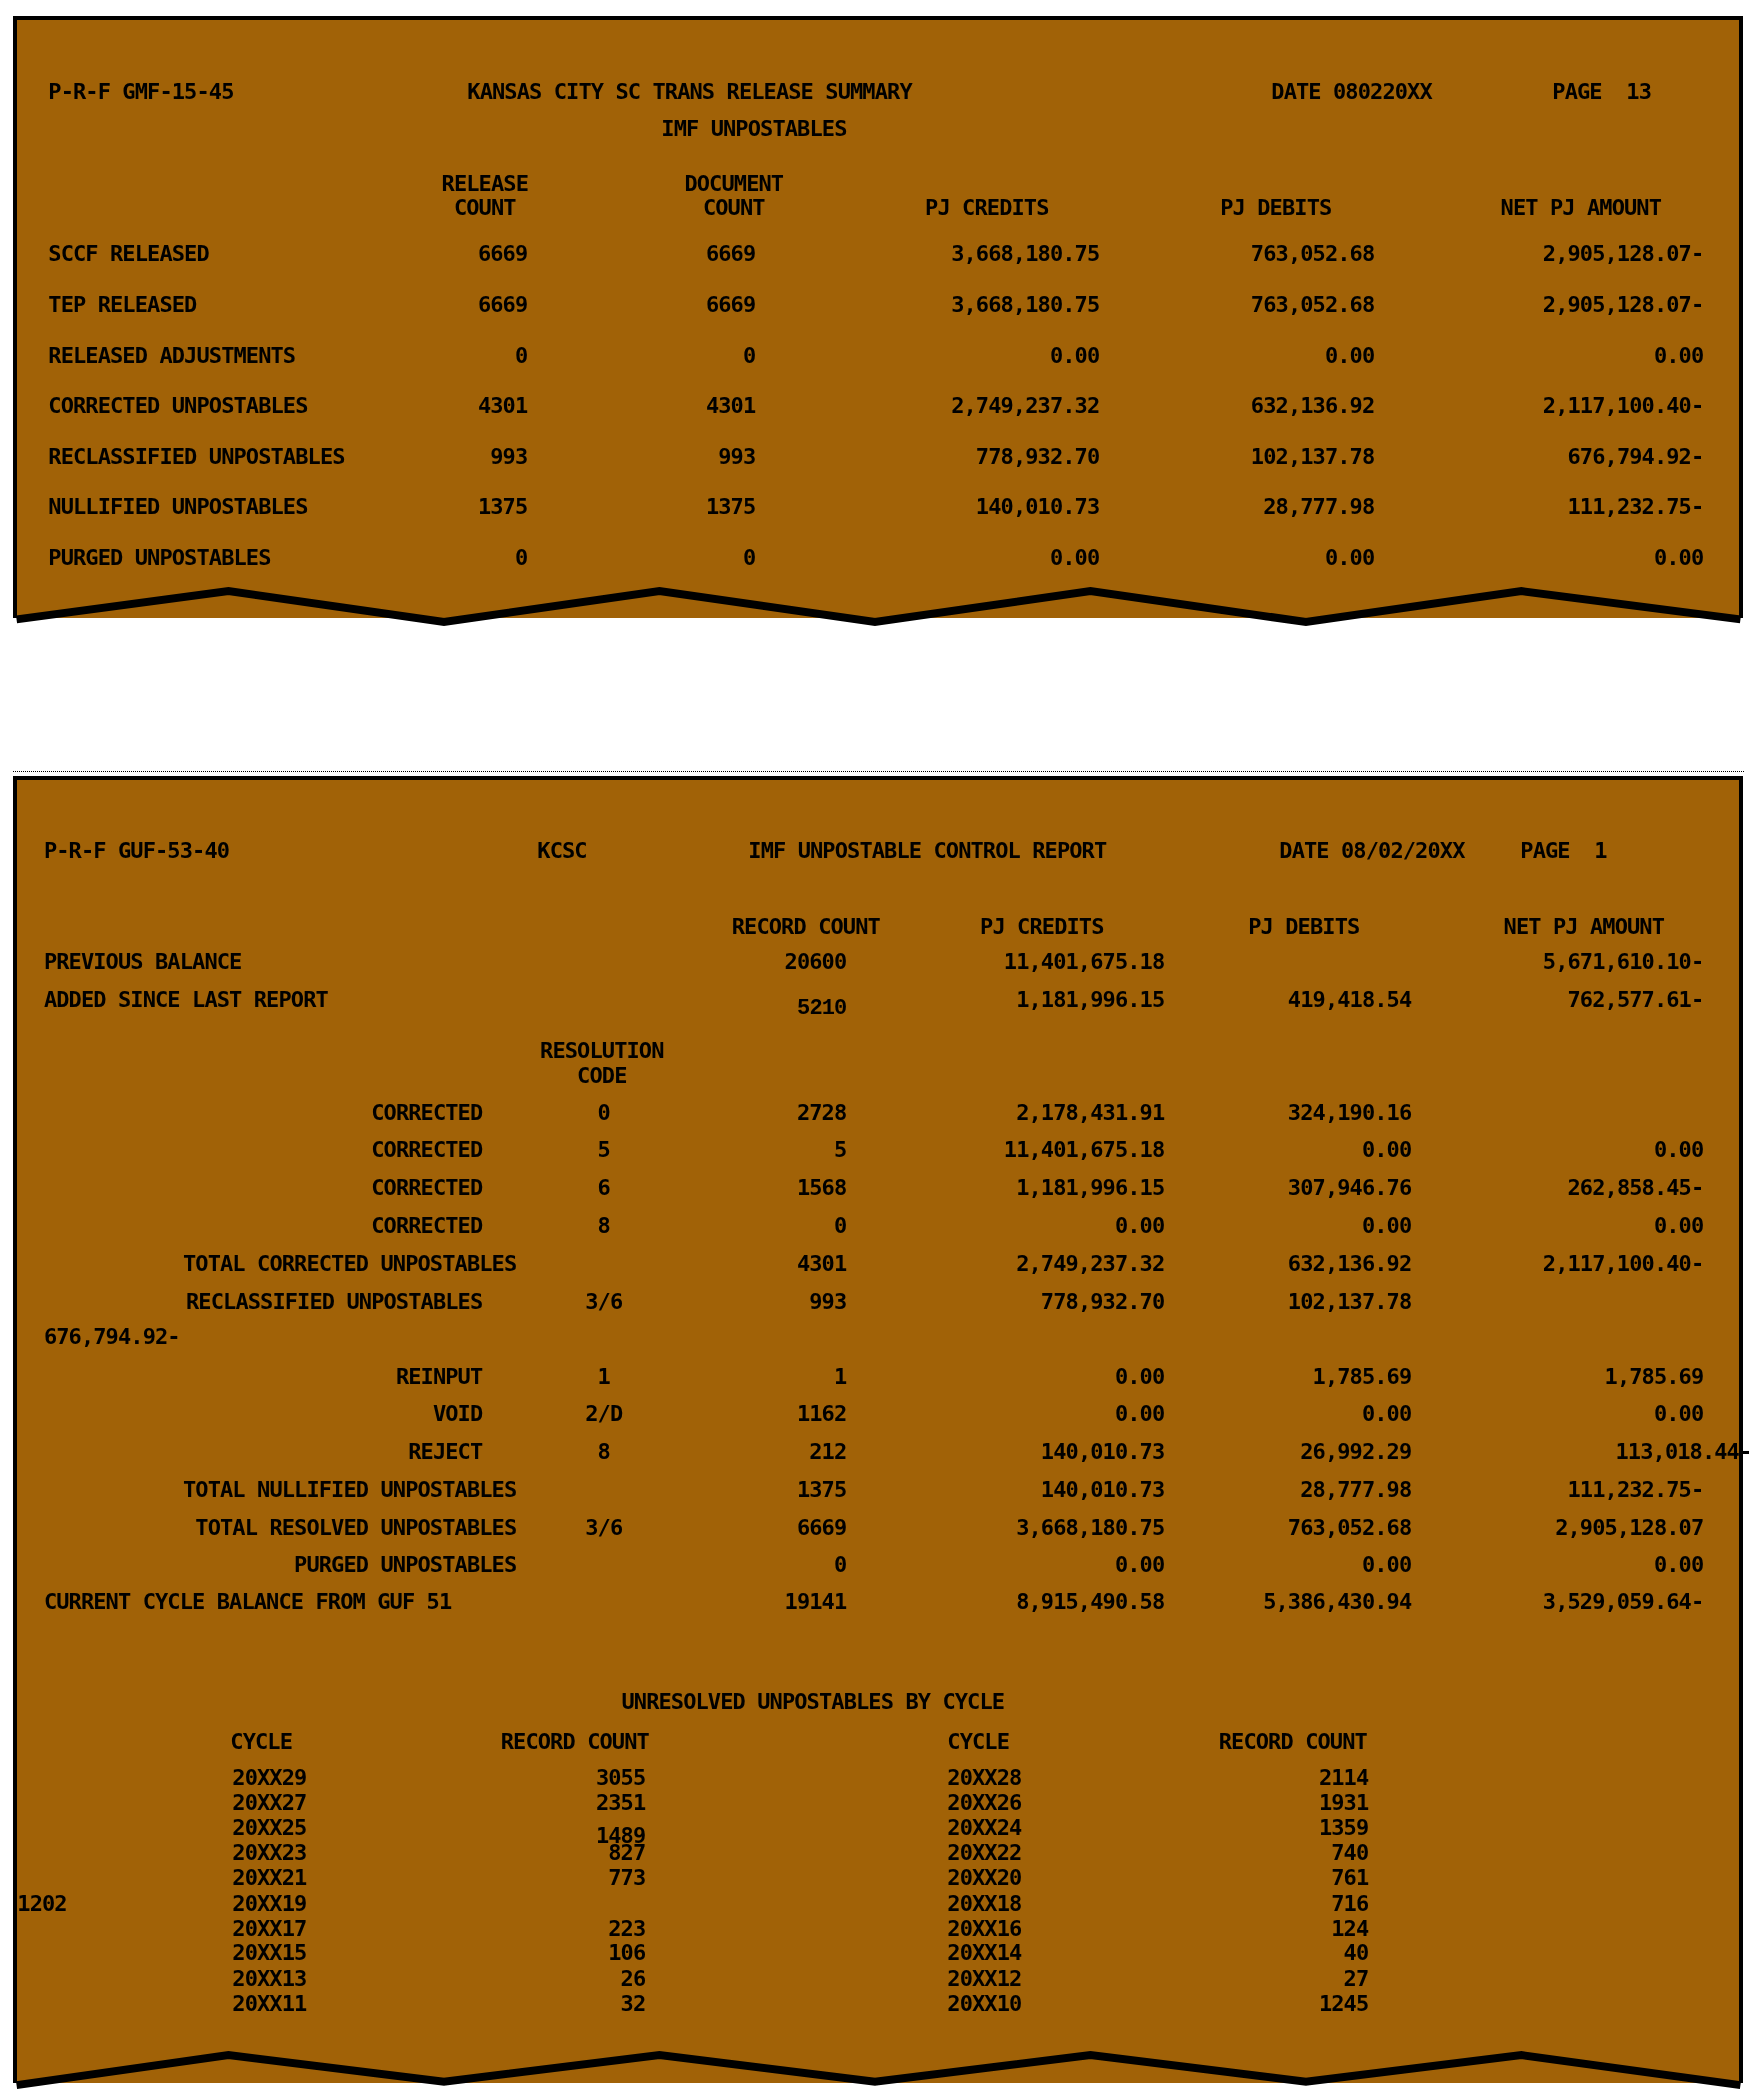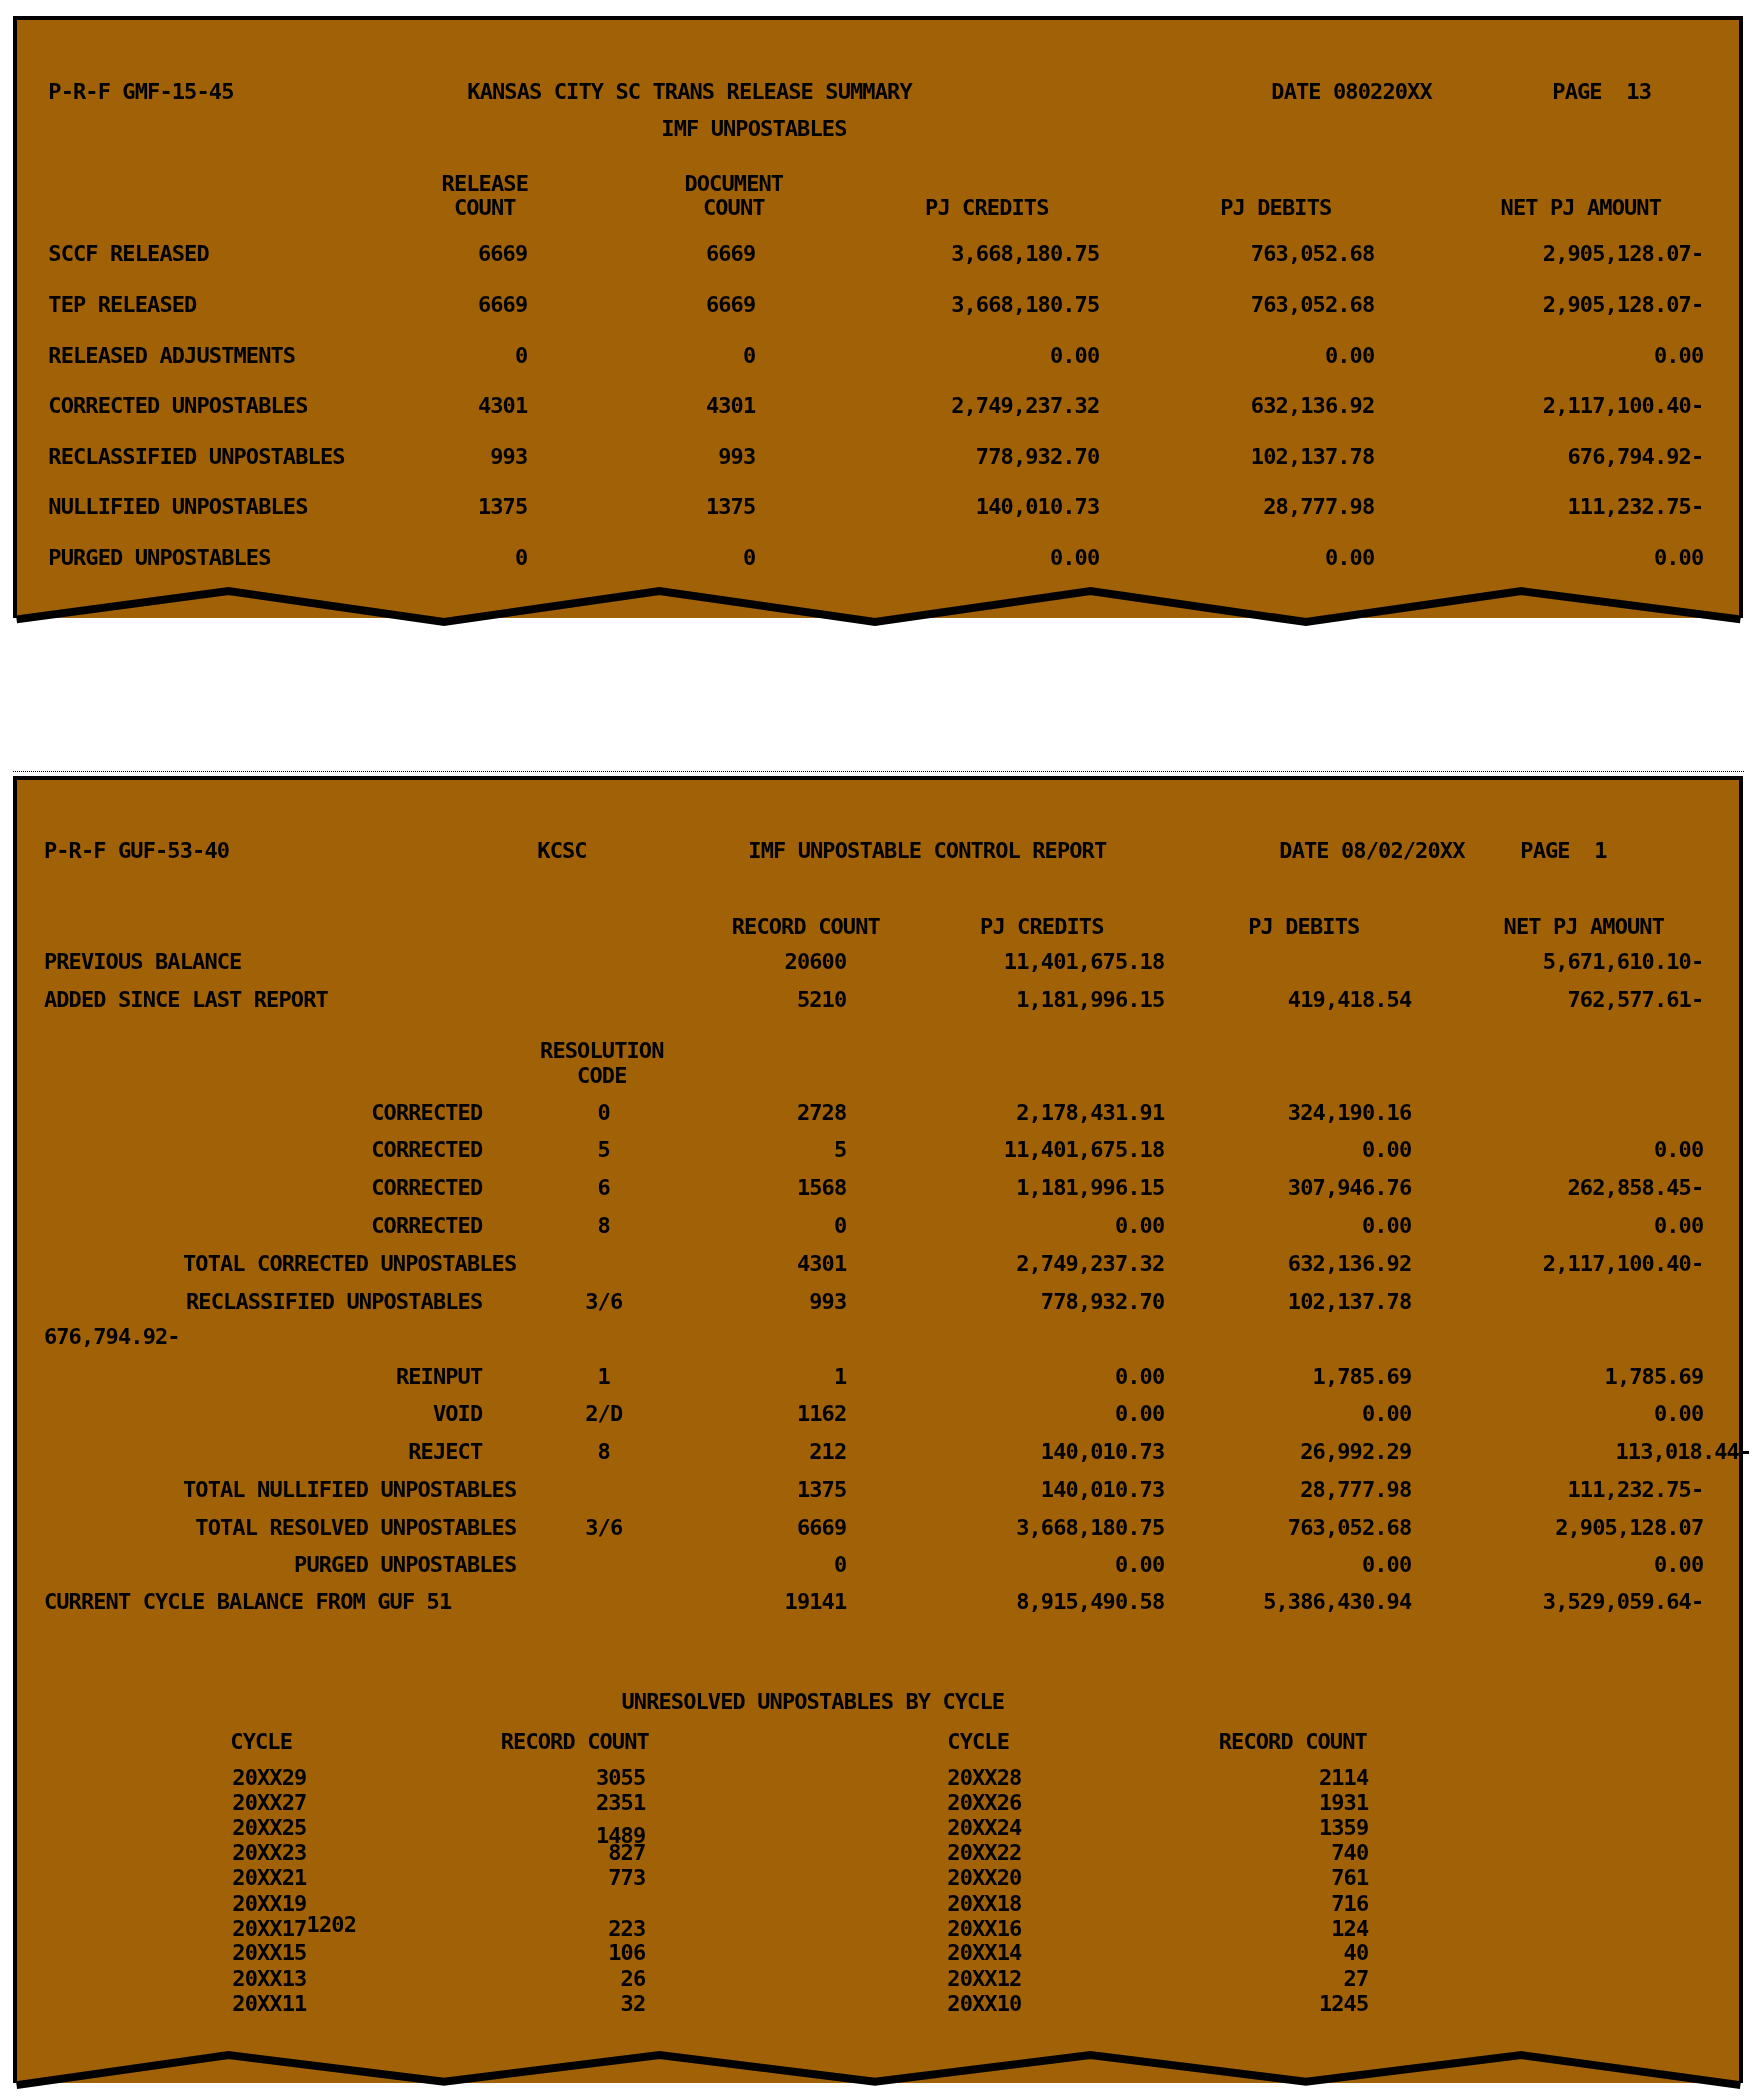--- a/index.html
+++ b/index.html
@@ -120,21 +120,21 @@
     <span class="cell" style="top: 260px; left: 363px; width: 443px; text-align: center;">RESOLUTION</span>
     <span class="cell" style="top: 285px; left: 363px; width: 443px; text-align: center;">CODE</span>
     <span class="cell" style="top: 546px; left: 26.6px;">676,794.92-</span>
     <span class="cell" style="top: 171px; left: 26.6px;">PREVIOUS BALANCE</span>
     <span class="cell" style="top: 171px; left: 365px; width: 443px; text-align: center;"></span>
     <span class="cell" style="top: 171px; left: 0px; width: 829px; text-align: right;">20600</span>
     <span class="cell" style="top: 171px; left: 0px; width: 1147px; text-align: right;">11,401,675.18</span>
     <span class="cell" style="top: 171px; left: 0px; width: 1686px; text-align: right;">5,671,610.10-</span>
     <span class="cell" style="top: 209px; left: 26.6px;">ADDED SINCE LAST REPORT</span>
     <span class="cell" style="top: 209px; left: 365px; width: 443px; text-align: center;"></span>
-    <span class="cell" style="top: 209px; left: 0px; width: 829px; text-align: right;">5210</span>
+    <span class="cell" style="top: 218px; left: 0px; width: 829px; text-align: right; font-family: Liberation Mono, monospace;">5210</span>
     <span class="cell" style="top: 209px; left: 0px; width: 1147px; text-align: right;">1,181,996.15</span>
     <span class="cell" style="top: 209px; left: 0px; width: 1394px; text-align: right;">419,418.54</span>
     <span class="cell" style="top: 209px; left: 0px; width: 1686px; text-align: right;">762,577.61-</span>
     <span class="cell" style="top: 322px; left: 0px; width: 465px; text-align: right;">CORRECTED</span>
     <span class="cell" style="top: 322px; left: 365px; width: 443px; text-align: center;">0</span>
     <span class="cell" style="top: 322px; left: 0px; width: 829px; text-align: right;">2728</span>
     <span class="cell" style="top: 322px; left: 0px; width: 1147px; text-align: right;">2,178,431.91</span>
     <span class="cell" style="top: 322px; left: 0px; width: 1394px; text-align: right;">324,190.16</span>
     <span class="cell" style="top: 359px; left: 0px; width: 465px; text-align: right;">CORRECTED</span>
     <span class="cell" style="top: 359px; left: 365px; width: 443px; text-align: center;">5</span>
@@ -227,21 +227,21 @@
     <span class="cell" style="top: 1037px; left: 0px; width: 1351px; text-align: right;">1359</span>
     <span class="cell" style="top: 1062px; left: 215px;">20XX23</span>
     <span class="cell" style="top: 1062px; left: 0px; width: 628px; text-align: right;">827</span>
     <span class="cell" style="top: 1062px; left: 930px;">20XX22</span>
     <span class="cell" style="top: 1062px; left: 0px; width: 1351px; text-align: right;">740</span>
     <span class="cell" style="top: 1087px; left: 215px;">20XX21</span>
     <span class="cell" style="top: 1087px; left: 0px; width: 628px; text-align: right;">773</span>
     <span class="cell" style="top: 1087px; left: 930px;">20XX20</span>
     <span class="cell" style="top: 1087px; left: 0px; width: 1351px; text-align: right;">761</span>
     <span class="cell" style="top: 1113px; left: 215px;">20XX19</span>
-    <span class="cell" style="top: 1113px; left: 0px; width: 628px; text-align: center; margin-top: 21px;">1202</span>
+    <span class="cell" style="top: 1113px; left: 0px; width: 628px; text-align: left;">1202</span>
     <span class="cell" style="top: 1113px; left: 930px;">20XX18</span>
     <span class="cell" style="top: 1113px; left: 0px; width: 1351px; text-align: right;">716</span>
     <span class="cell" style="top: 1138px; left: 215px;">20XX17</span>
     <span class="cell" style="top: 1138px; left: 0px; width: 628px; text-align: right;">223</span>
     <span class="cell" style="top: 1138px; left: 930px;">20XX16</span>
     <span class="cell" style="top: 1138px; left: 0px; width: 1351px; text-align: right;">124</span>
     <span class="cell" style="top: 1162px; left: 215px;">20XX15</span>
     <span class="cell" style="top: 1162px; left: 0px; width: 628px; text-align: right;">106</span>
     <span class="cell" style="top: 1162px; left: 930px;">20XX14</span>
     <span class="cell" style="top: 1162px; left: 0px; width: 1351px; text-align: right;">40</span>

